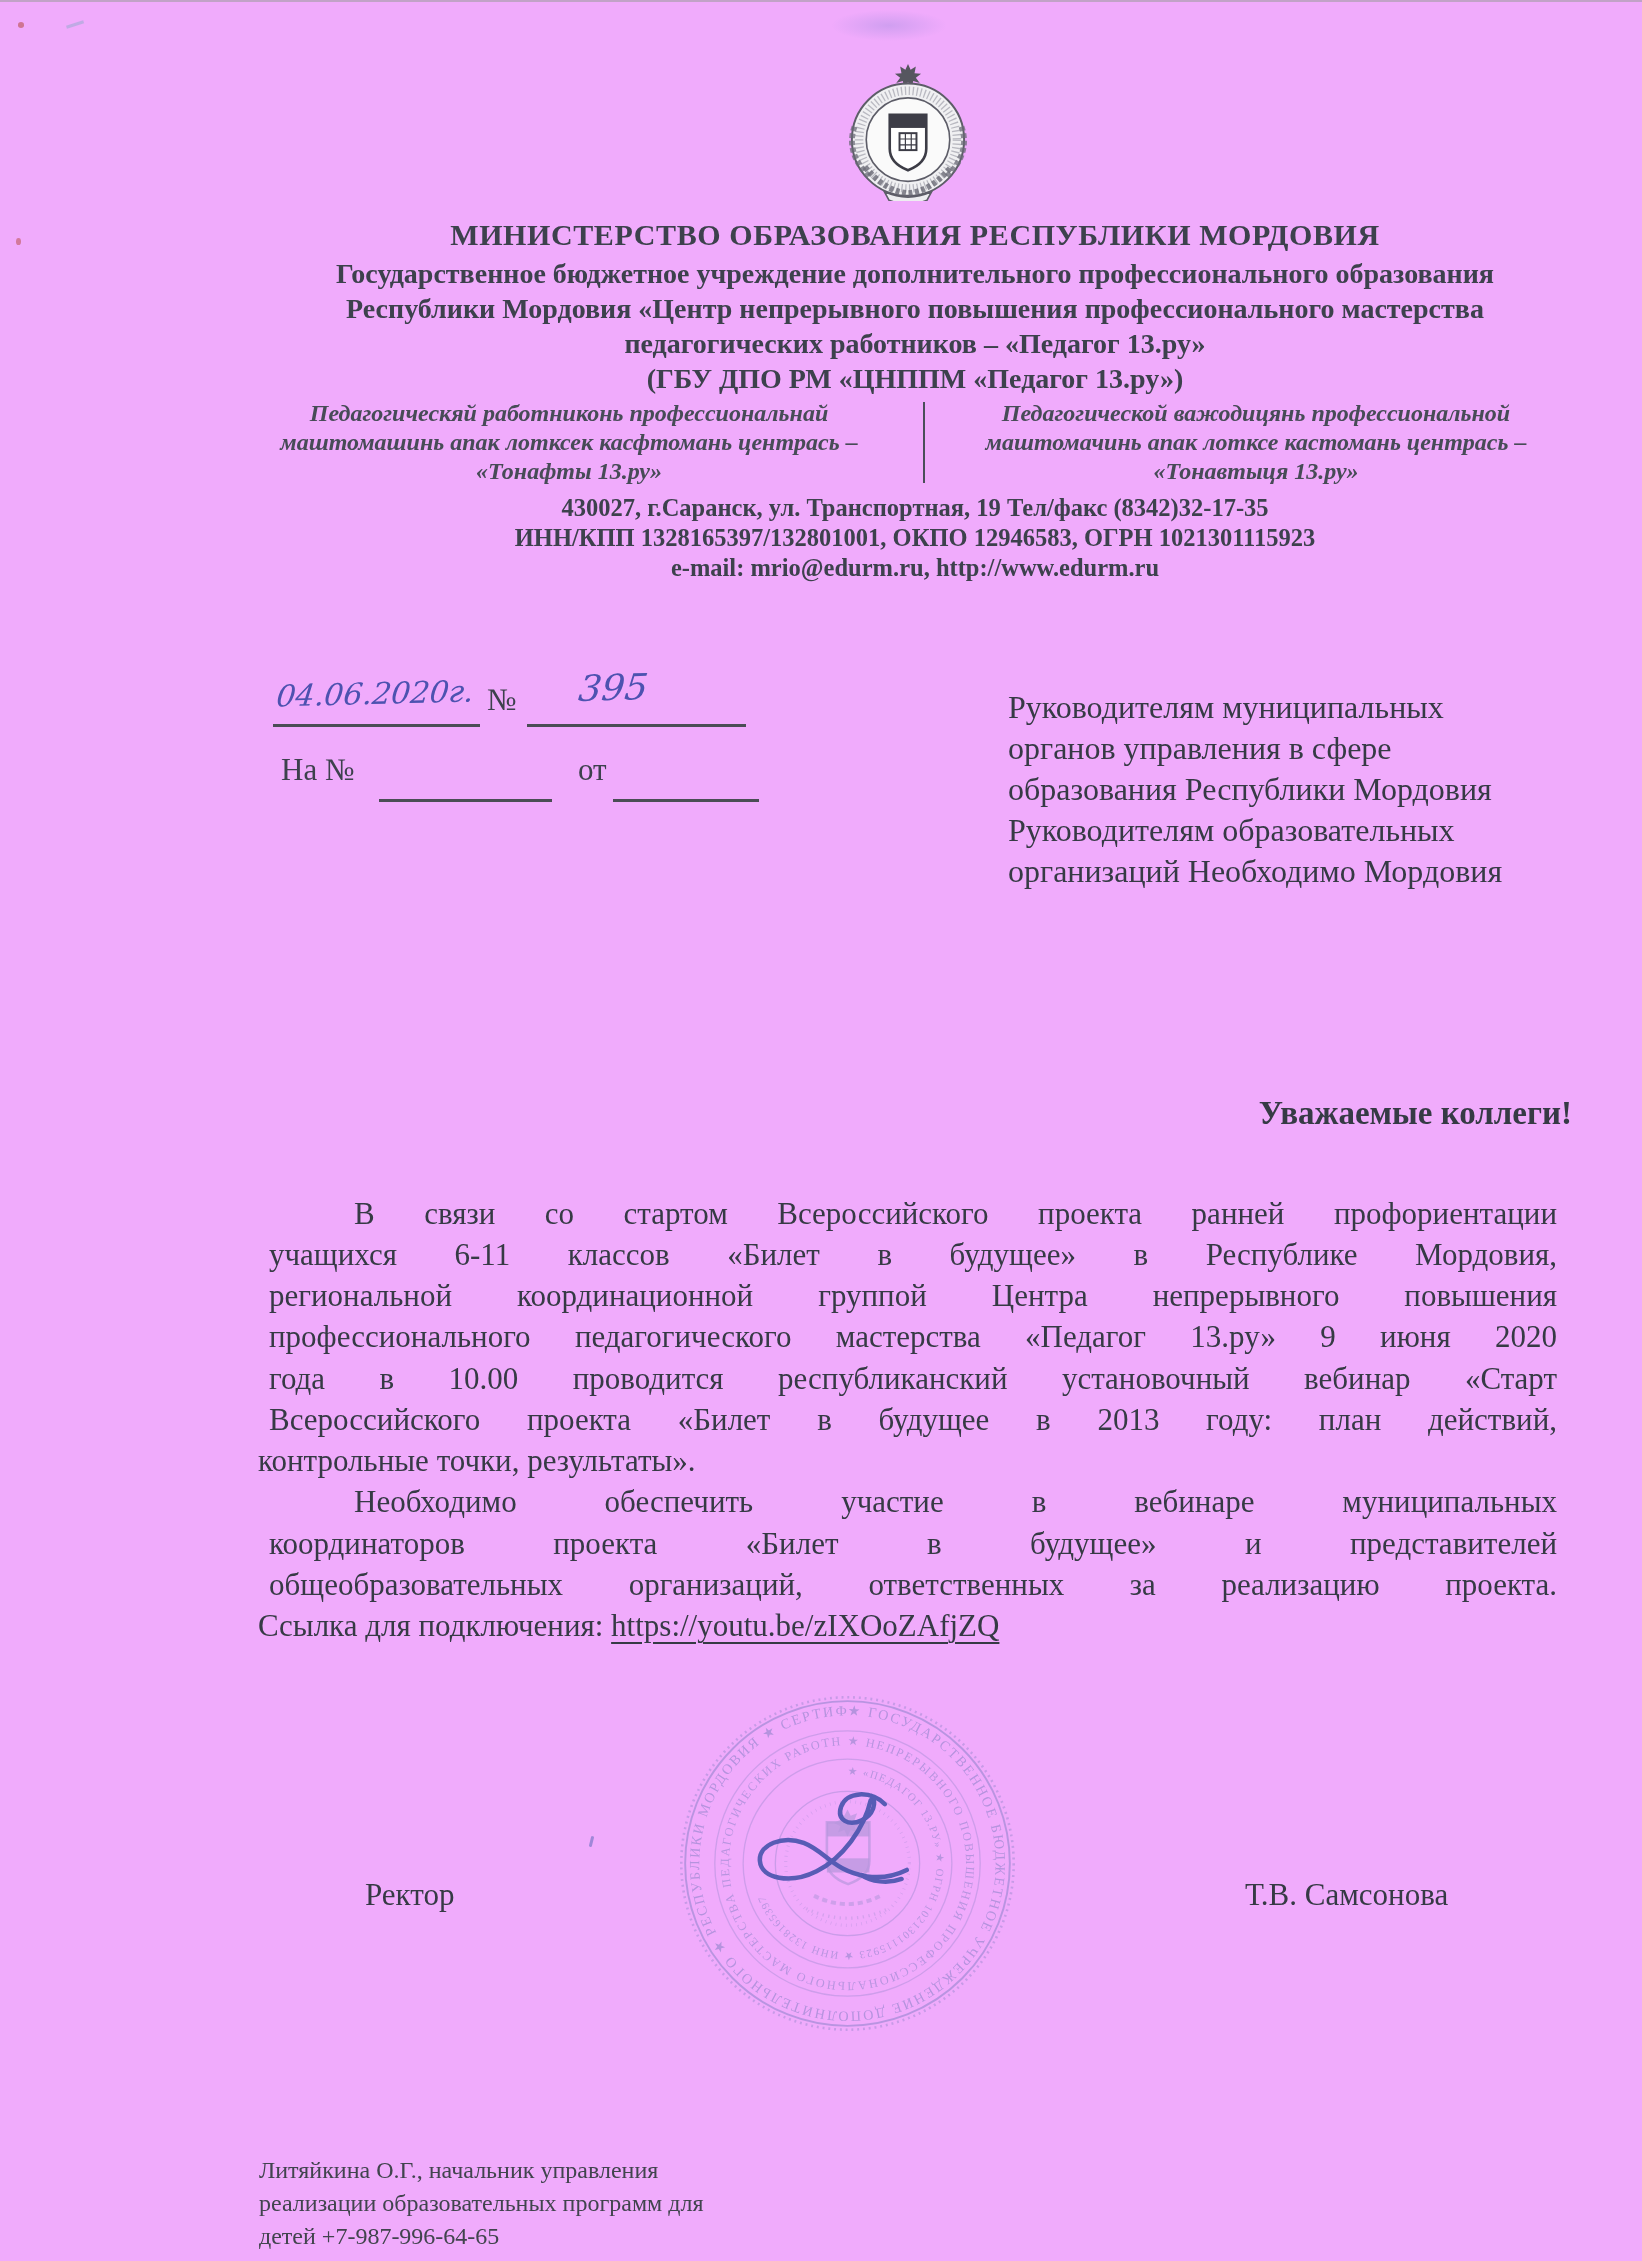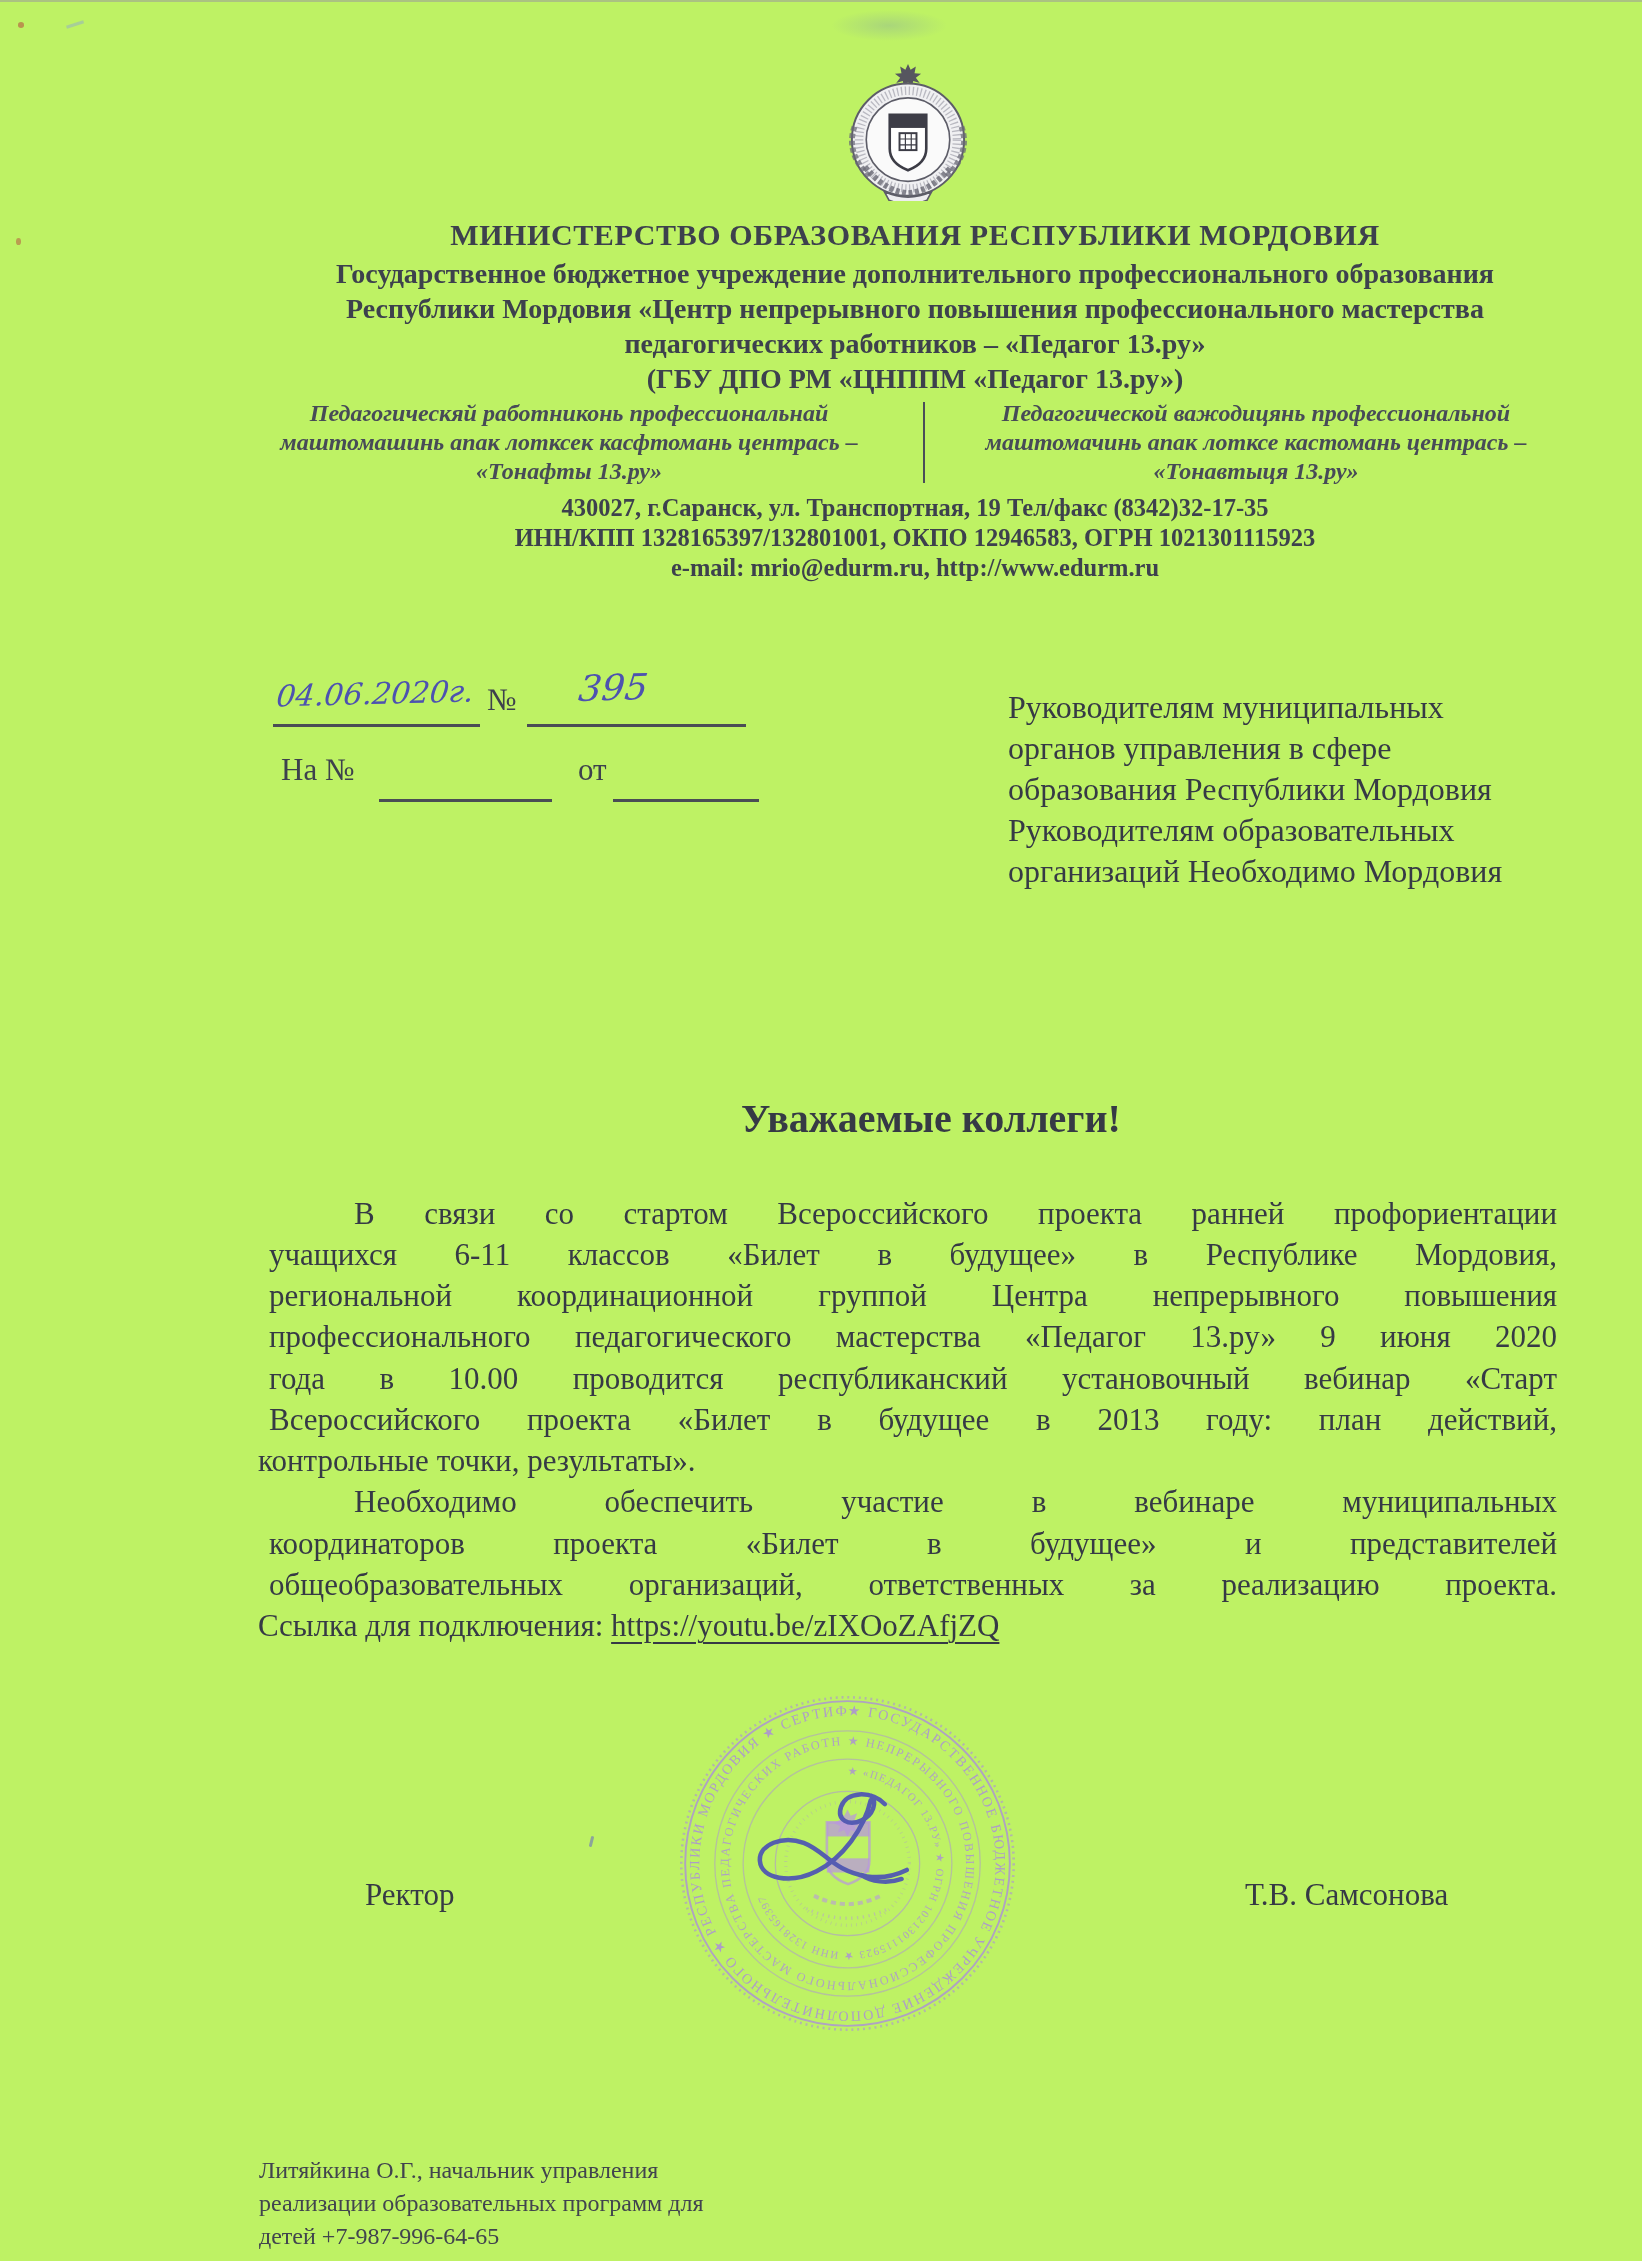--- a/index.html
+++ b/index.html
@@ -1,20 +1,20 @@
 <!DOCTYPE html>
 <html style="font-size:10.3px"><head>
 <meta charset="utf-8">
 <style>
   html,body{margin:0;padding:0;background:#e8e8e8;}
   .page{
     position:relative;
     width:1643px;height:2261px;
     margin:0 auto;
-    background:#bef264;
+    background:#f0abfc;
     font-family:"Liberation Serif","DejaVu Serif",serif;
     color:#363a45;
     overflow:hidden;
   }
   .abs{position:absolute;}
   .ctr{text-align:center;}
   .b{font-weight:bold;}
   .i{font-style:italic;}
 
   
@@ -27,21 +27,21 @@
   .contact{left:258px;top:493px;width:1314px;font-size:24.5px;line-height:30px;color:#3d414d;}
 
   
   .hw{font-family:"DejaVu Serif",serif;font-style:italic;color:#4d52b0;transform:skewX(-8deg) rotate(-1.5deg);display:inline-block;}
   .rule{background:#4a4d55;height:2.6px;}
   .ref-label{font-size:31px;color:#3d414d;}
 
   
   .addressee{left:1008px;top:687px;width:593px;font-size:32px;line-height:41px;}
 
-  .salutation{left:274px;top:1095px;width:1314px;font-size:40px;}
+  .salutation{left:258px;top:1095px;width:1314px;font-size:33px;text-align:right;}
 
   
   .bodyline{left:258px;width:1288px;font-size:31px;height:41px;white-space:nowrap;}
   .j{white-space:normal;text-align:justify;text-align-last:justify;margin-left:11px;}
   .ind{padding-left:85px;width:1203px;}
   .link{text-decoration:underline;text-decoration-thickness:1.9px;text-underline-offset:6.4px;}
 
   
   .sig{font-size:31px;}
 

